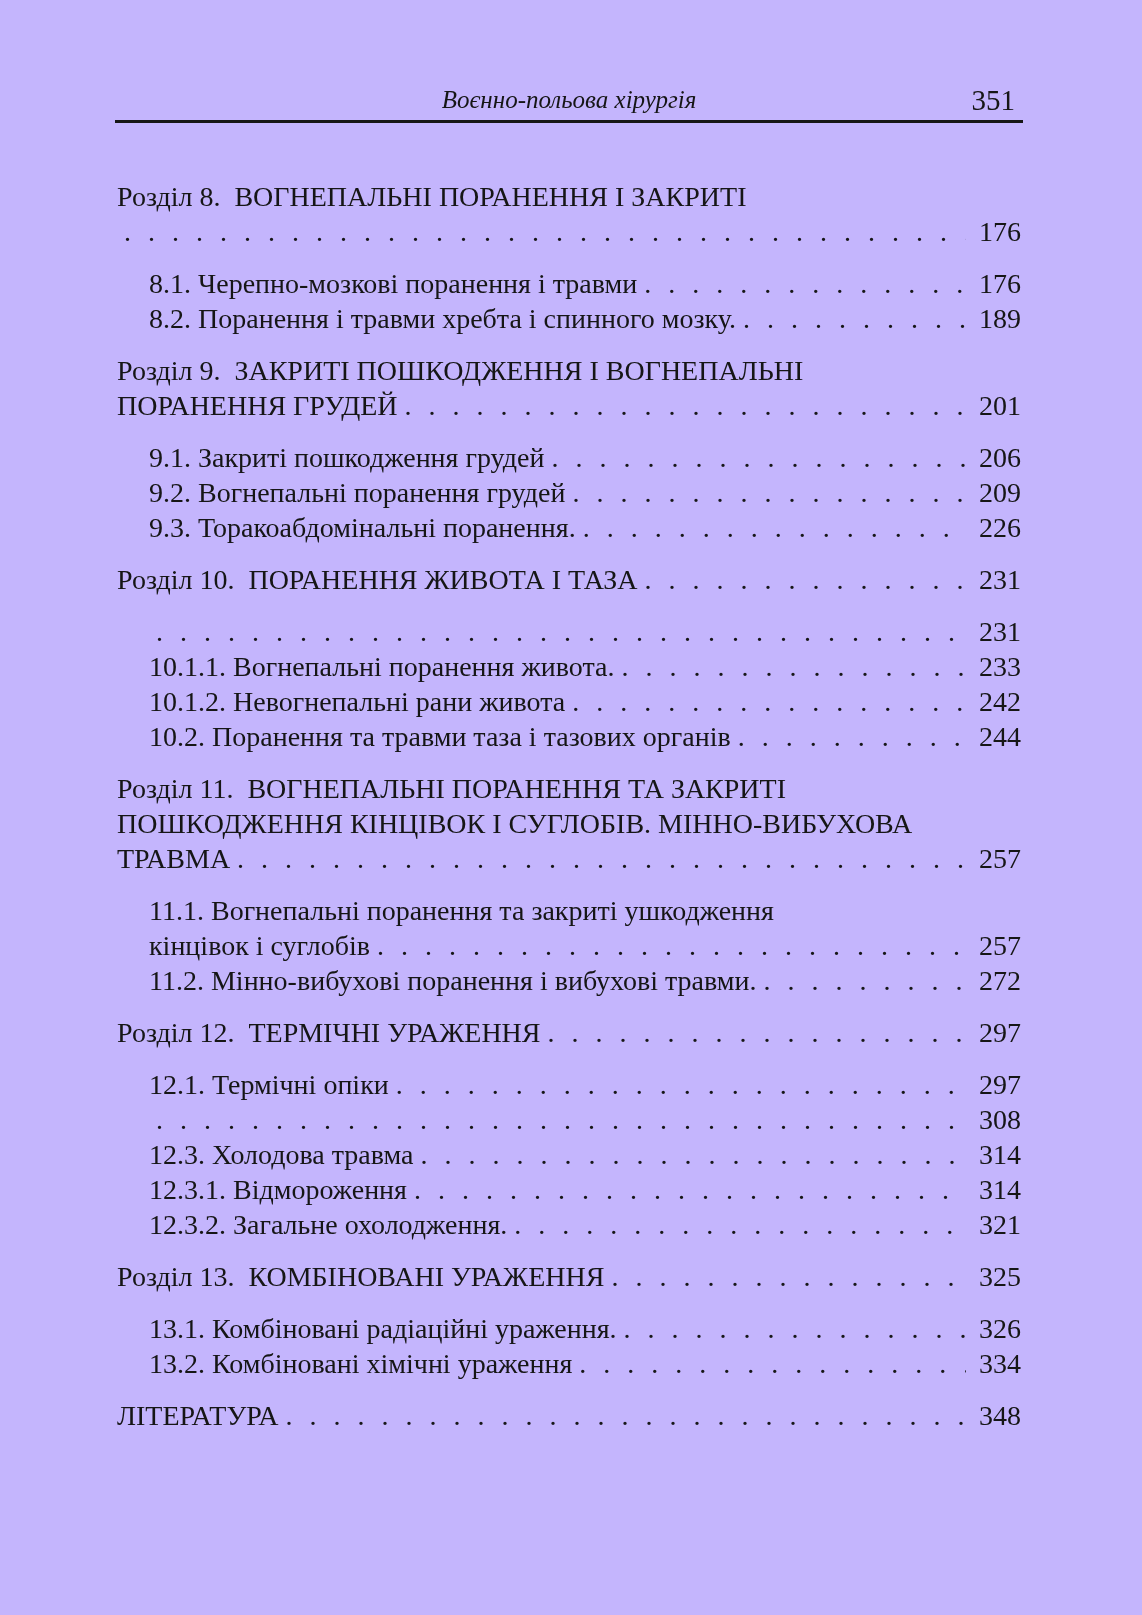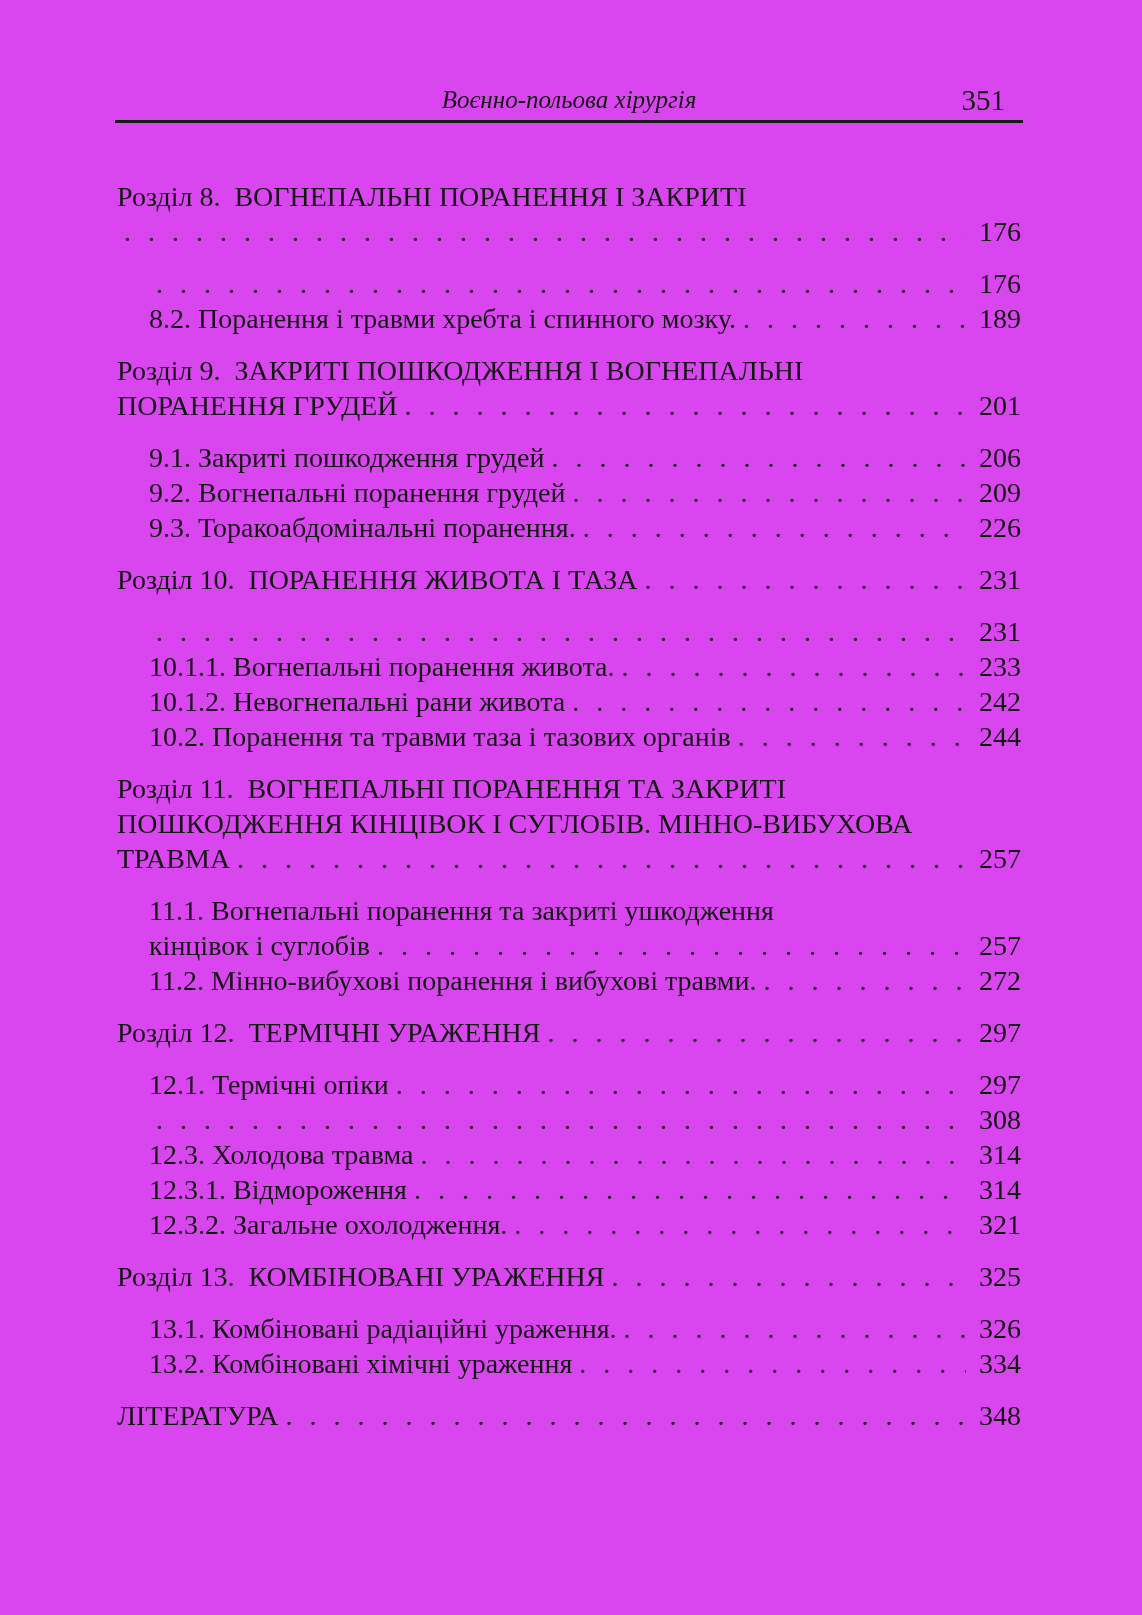--- a/index.html
+++ b/index.html
@@ -1,21 +1,21 @@
 <!DOCTYPE html>
 <html lang="uk"><head>
 <meta charset="utf-8">
 <title>Table of contents page</title>
 <style>
   html, body { margin: 0; padding: 0; background: #e8e8e8; }
   .page {
     position: relative;
     width: 1142px;
     height: 1615px;
-    background: #d946ef;
+    background: #c4b5fd;
     overflow: hidden;
     font-family: "Liberation Serif", "DejaVu Serif", serif;
     color: #161616;
     -webkit-font-smoothing: antialiased;
   }
 
   
   .header {
     margin: 86px 119px 0 115px;
     position: relative;
@@ -23,21 +23,21 @@
   }
   .running-title {
     display: block;
     text-align: center;
     font-style: italic;
     font-size: 25px;
     line-height: 27px;
   }
   .folio {
     position: absolute;
-    right: 18px;
+    right: 8px;
     bottom: 5px;
     font-size: 29px;
     line-height: 29px;
   }
   .rule {
     height: 3px;
     background: #171717;
     margin: 0 119px 0 115px;
   }
 
@@ -73,20 +73,21 @@
 
   <div class="toc" id="toc">
       <div class="toc-row">
         <span class="entry-text">Розділ 8.  ВОГНЕПАЛЬНІ ПОРАНЕННЯ І ЗАКРИТІ</span>
       </div>
       <div class="toc-row">
         <span class="leader">. . . . . . . . . . . . . . . . . . . . . . . . . . . . . . . . . . . . . . . . . . . . . . . . . . . . . . . . . . . . . . . . . . . . . . . . . . . . . . . . . . . . . . . . . . </span>
         <span class="page-num">176</span>
       </div>
       <div class="toc-row indent gap">
+        <span class="entry-text">8.1. Черепно-мозкові поранення і травми</span>
         <span class="leader">. . . . . . . . . . . . . . . . . . . . . . . . . . . . . . . . . . . . . . . . . . . . . . . . . . . . . . . . . . . . . . . . . . . . . . . . . . . . . . . . . . . . . . . . . . </span>
         <span class="page-num">176</span>
       </div>
       <div class="toc-row indent">
         <span class="entry-text">8.2. Поранення і травми хребта і спинного мозку.</span>
         <span class="leader">. . . . . . . . . . . . . . . . . . . . . . . . . . . . . . . . . . . . . . . . . . . . . . . . . . . . . . . . . . . . . . . . . . . . . . . . . . . . . . . . . . . . . . . . . . </span>
         <span class="page-num">189</span>
       </div>
       <div class="toc-row gap">
         <span class="entry-text">Розділ 9.  ЗАКРИТІ ПОШКОДЖЕННЯ І ВОГНЕПАЛЬНІ</span>

